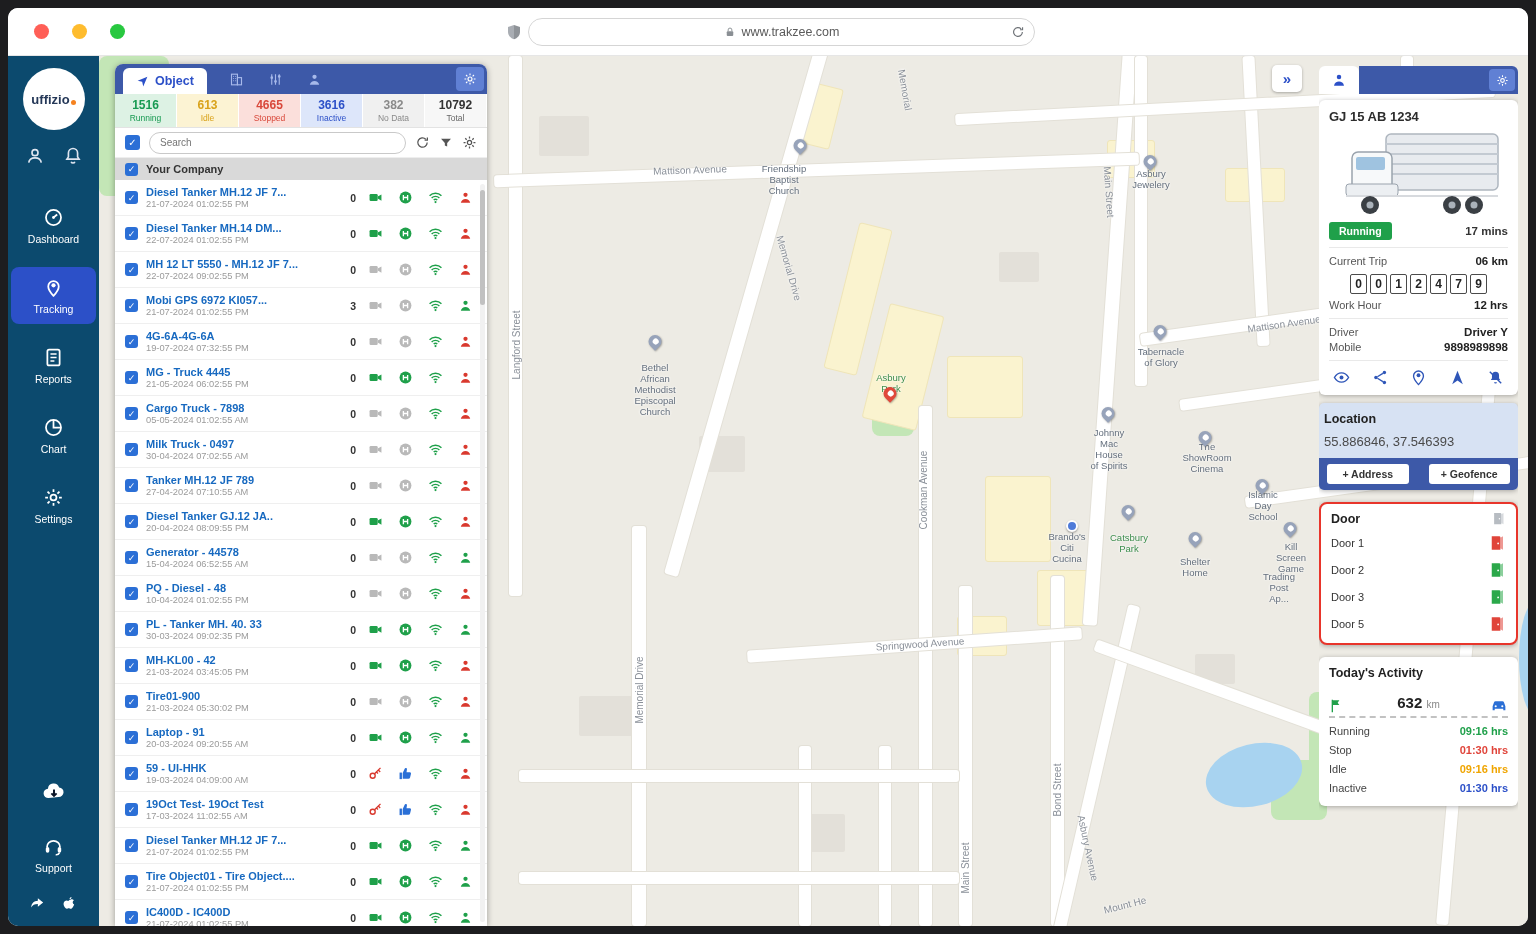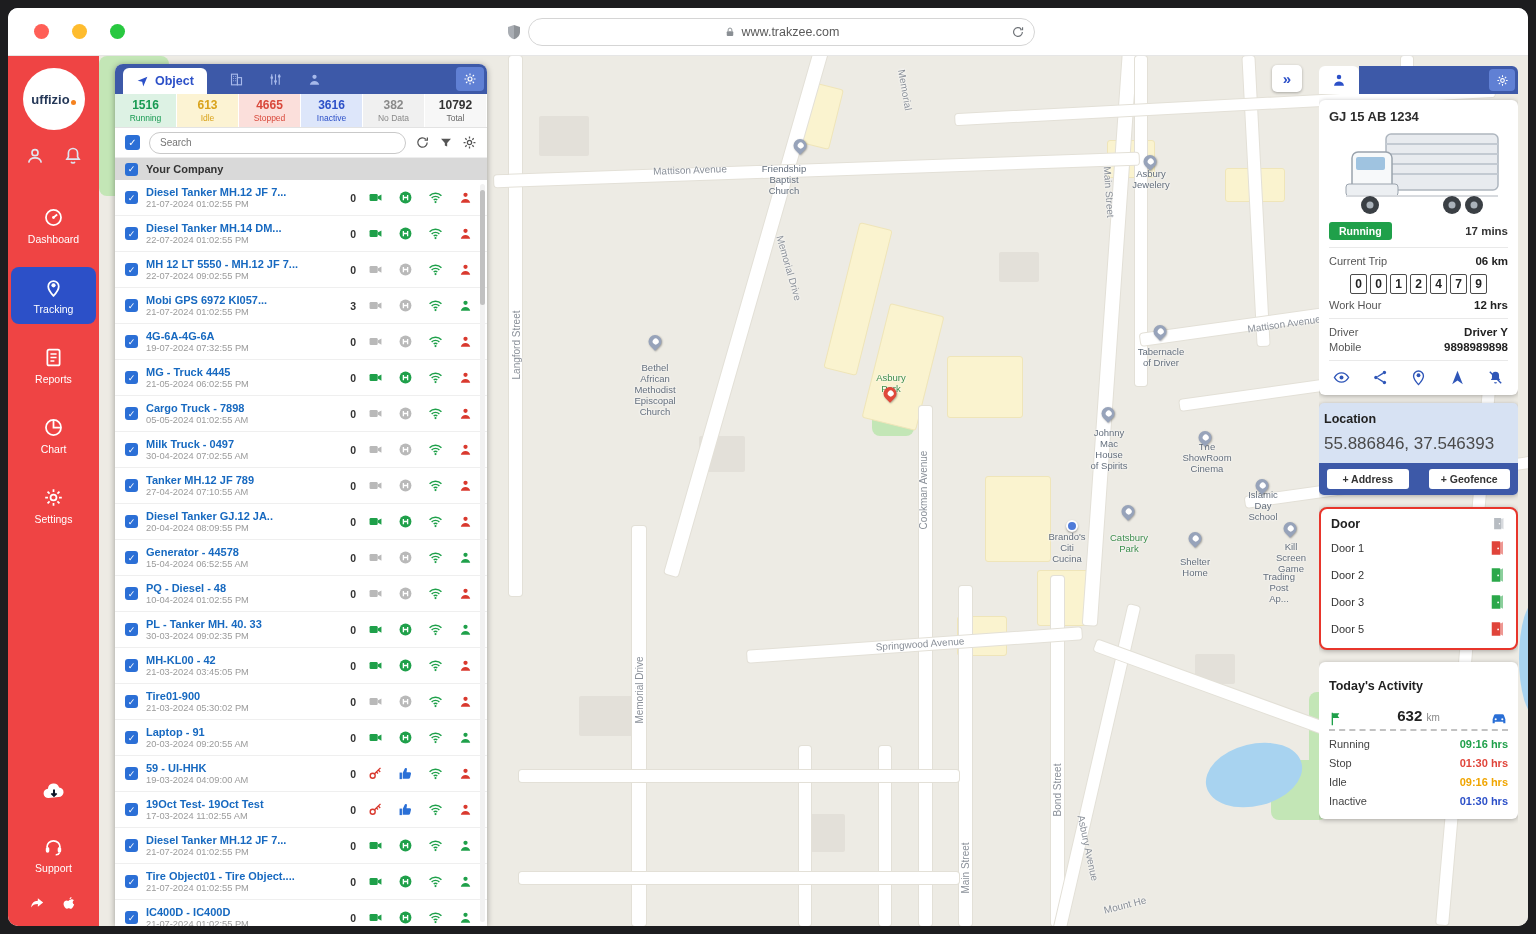--- a/index.html
+++ b/index.html
@@ -12,21 +12,21 @@
 .tl{width:15px;height:15px;border-radius:50%;cursor:pointer}
 .tl.red{background:#ff5f57}.tl.yellow{background:#febc2e}.tl.green{background:#28c840}
 .shield{position:absolute;left:497px;top:15px;line-height:0}
 .url-bar{position:absolute;left:520px;top:10px;width:507px;height:28px;border:1px solid #d5d5d5;border-radius:14px;display:flex;align-items:center}
 .url-center{display:flex;align-items:center;gap:6px;margin:0 auto}
 .url-text{font-size:12.5px;color:#5a5a5a}
 .reload{position:absolute;right:9px;top:50%;transform:translateY(-50%);line-height:0;cursor:pointer}
 
 .content{flex:1;display:flex;min-height:0}
 
-.sidebar{flex:0 0 91px;background:#ef4444;display:flex;flex-direction:column;align-items:center}
+.sidebar{flex:0 0 91px;background:#0c4a6e;display:flex;flex-direction:column;align-items:center}
 .logo{width:62px;height:62px;border-radius:50%;background:#fff;display:flex;align-items:center;justify-content:center;margin-top:12px;font-weight:bold;font-size:13px;color:#253858;cursor:pointer}
 .logo-dot{width:5px;height:5px;background:#f5821f;border-radius:50%;margin-left:1px;margin-top:7px}
 .sb-topicons{display:flex;gap:18px;margin:16px 0 0}
 .sb-topicons span{cursor:pointer;line-height:0}
 #sb-items{margin-top:18px;width:100%;display:flex;flex-direction:column;align-items:center}
 .sb-item{width:85px;padding:10px 0 9px;display:flex;flex-direction:column;align-items:center;gap:5px;border-radius:8px;margin-top:13px;cursor:pointer}
 .sb-item.active{background:#2c50c8}
 .sb-ic{line-height:0}
 .sb-lb{font-size:10.5px;color:#fff}
 .sb-spacer{flex:1}
@@ -103,30 +103,30 @@
 .kv .k{font-size:11px;color:#555}
 .kv .v{font-size:11.5px;font-weight:bold;color:#222}
 .odo{display:flex;justify-content:center;gap:3px;margin:7px 0 5px}
 .odo b{width:17px;height:20px;border:1.4px solid #4a4a4a;border-radius:2px;display:flex;align-items:center;justify-content:center;font-size:12px;color:#222;background:#fff}
 .actions{display:flex;justify-content:space-between;padding:6px 4px 2px}
 .actions span{line-height:0;cursor:pointer}
 .loc-card{margin-top:8px;background:#d7e2f3;border-radius:5px;overflow:hidden;box-shadow:0 1px 5px rgba(0,0,0,.3)}
 .loc-body{padding:9px 5px 0}
 .loc-title{font-size:12.5px;font-weight:bold;color:#222;margin-bottom:5px}
 .loc-addr{font-size:10.8px;color:#333;line-height:1.35}
-.loc-coords{font-size:17px;color:#4a4a4a;margin:8px 0 9px}
+.loc-coords{font-size:13px;color:#4a4a4a;margin:8px 0 9px}
 .loc-foot{background:#3d59a8;padding:6px 8px;display:flex;gap:20px}
 .loc-btn{flex:1;background:#fff;border-radius:3px;font-size:10.5px;font-weight:bold;color:#333;padding:4px 0;display:flex;align-items:center;justify-content:center;cursor:pointer}
 .door-card{margin-top:12px;background:#fff;border:2.5px solid #e8352b;border-radius:8px;padding:7px 10px 9px;box-shadow:0 1px 5px rgba(0,0,0,.3)}
 .door-head{display:flex;justify-content:space-between;align-items:center}
 .door-title{font-size:12.5px;font-weight:bold;color:#222}
 .door-row{display:flex;justify-content:space-between;align-items:center;margin-top:7px;height:20px}
 .door-row span:first-child{font-size:11px;color:#333}
 .door-ic{line-height:0}
-.act-card{margin-top:12px;padding:17px 10px 12px}
+.act-card{margin-top:12px;padding:9px 10px 12px}
 .act-title{font-size:12.5px;font-weight:bold;color:#222}
 .act-dist{position:relative;height:36px;border-bottom:2px dashed #c2c2c2;margin-top:2px}
 .act-flag{position:absolute;left:0;bottom:2px;line-height:0}
 .act-car{position:absolute;right:0;bottom:2px;line-height:0}
 .act-km{position:absolute;left:50%;transform:translateX(-50%);bottom:5px;font-size:15px;font-weight:bold;color:#222;white-space:nowrap}
 .act-km small{font-size:10px;color:#888;font-weight:normal}
 .act-row{display:flex;justify-content:space-between;margin-top:7px}
 .act-row .k{font-size:11px;color:#444}
 .act-row .v{font-size:11px;font-weight:bold}
 .c-green{color:#1fa04a}.c-red{color:#e0443a}.c-orange{color:#f0a500}.c-blue{color:#2c50c8}
@@ -313,21 +313,21 @@
             <div class="place" style="left: 556px; top: 334px;">Bethel
 African
 Methodist
 Episcopal
 Church</div>
             <div class="place park" style="left: 792px; top: 328px;">Asbury
 Park</div>
             <div class="place" style="left: 1052px; top: 124px;">Asbury
 Jewelery</div>
             <div class="place" style="left: 1062px; top: 302px;">Tabernacle
-of Driver</div>
+of Glory</div>
             <div class="place" style="left: 1010px; top: 394px;">Johnny
 Mac
 House
 of Spirits</div>
             <div class="place" style="left: 1108px; top: 402px;">The
 ShowRoom
 Cinema</div>
             <div class="place" style="left: 968px; top: 492px;">Brando's
 Citi
 Cucina</div>

